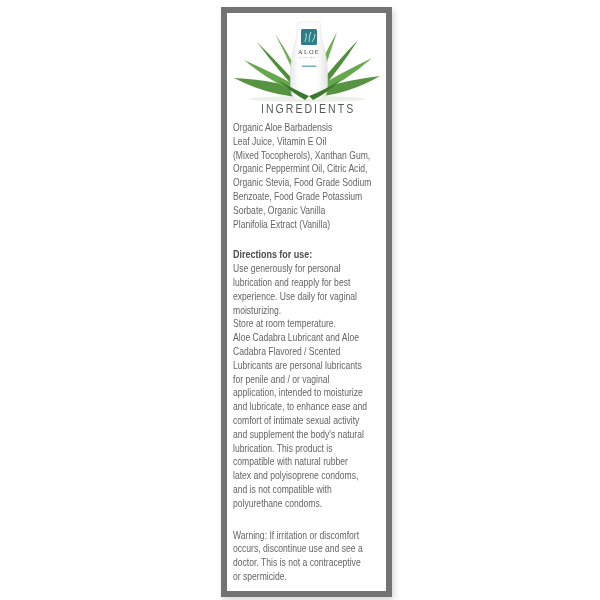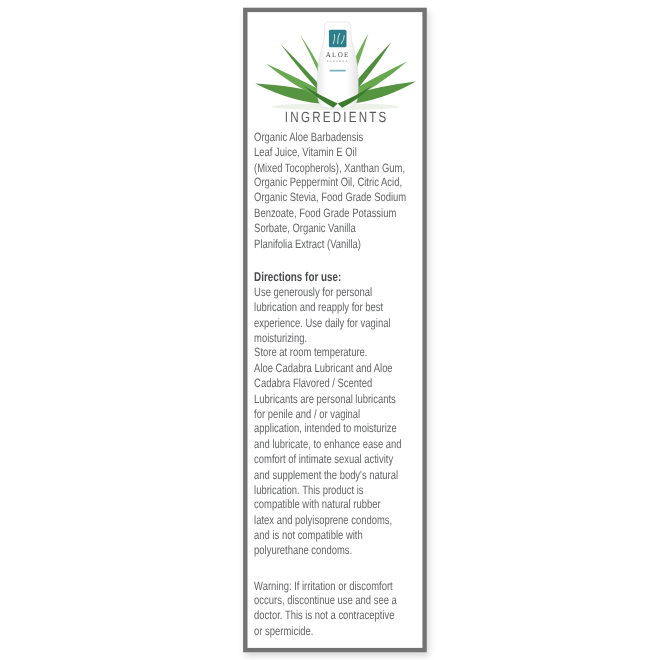--- a/index.html
+++ b/index.html
@@ -5,21 +5,21 @@
   html,body{margin:0;padding:0;}
   body{
     width:600px;height:600px;background:#ffffff;
     font-family:"Liberation Sans",sans-serif;
     position:relative;overflow:hidden;
   }
   .panel{
     position:absolute;left:221px;top:7px;
     width:159px;height:578px;
     background:#ffffff;
-    border:4px solid #737373;
+    border:6px solid #737373;
     box-shadow:2px 3px 6px rgba(0,0,0,.16);
     box-sizing:content-box;
   }
   .hero{display:block;margin:3px auto 0;}
   .text-col{padding:0 5px 0 6px;}
   .heading{
     margin:0;font-size:13.5px;font-weight:400;
     letter-spacing:2.6px;text-indent:2.6px;
     color:#58595b;text-align:center;line-height:14px;
   }

